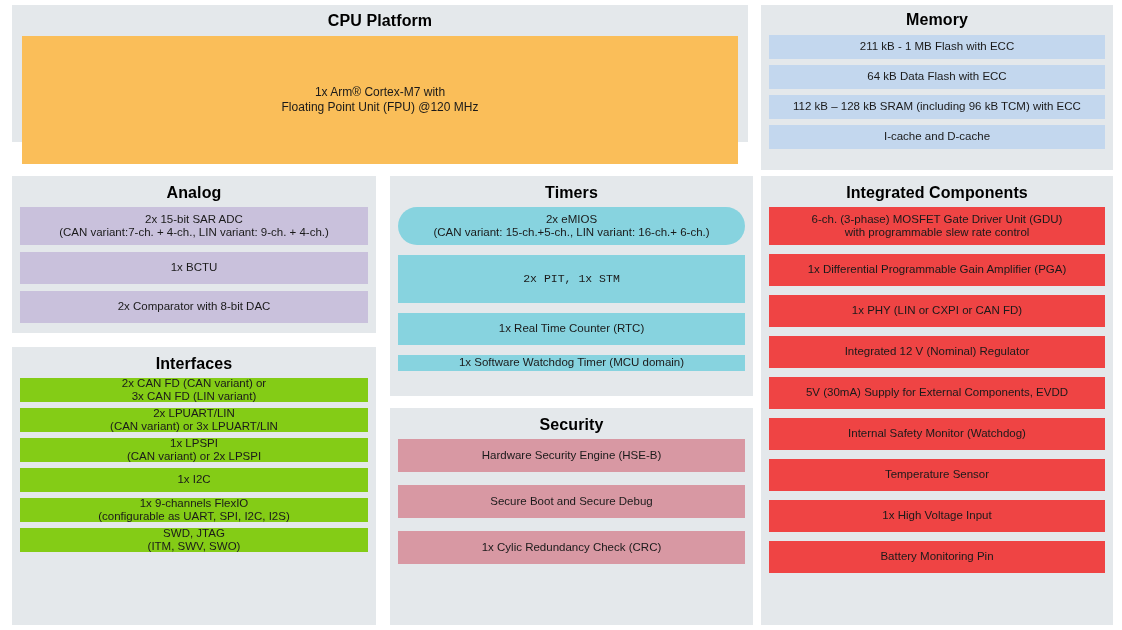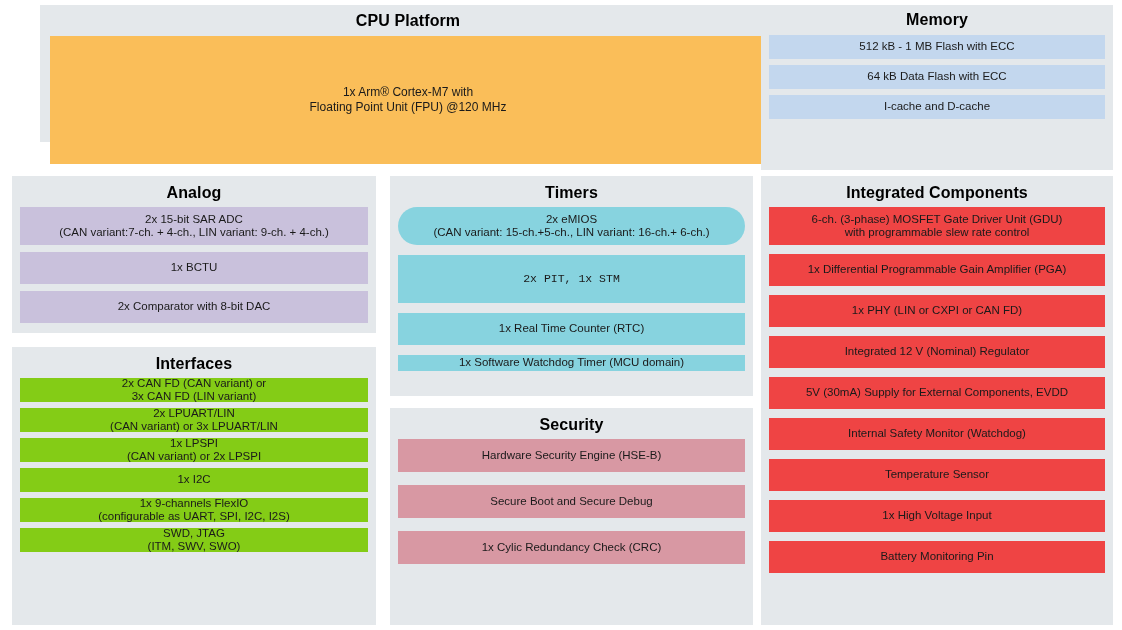--- a/index.html
+++ b/index.html
@@ -47,21 +47,21 @@
     justify-content: center;
     text-align: center;
     font-size: 11.5px;
     line-height: 13.5px;
     color: #1a1a1a;
     padding: 3px 6px;
     white-space: pre-line;
   }
 
   
-  #panel-cpu { left: 12px; top: 5px; width: 736px; height: 137px; margin-left: 28px; }
+  #panel-cpu { left: 12px; top: 5px; width: 736px; height: 137px; }
   #panel-cpu .panel-title { font-size: 16px; padding-top: 8px; padding-bottom: 7px; }
   #panel-cpu .blocks { padding: 0 10px 10px 10px; }
   #panel-cpu .block {
     height: 128px;
     background: #fabe59;
     font-size: 12px;
     line-height: 15px;
   }
 
   
@@ -112,22 +112,23 @@
     <div class="panel-title">CPU Platform</div>
     <div class="blocks">
       <div class="block b0">1x Arm® Cortex-M7 with
 Floating Point Unit (FPU) @120 MHz</div>
     </div>
   </section>
 
   <section class="panel" id="panel-memory">
     <div class="panel-title">Memory</div>
     <div class="blocks">
-      <div class="block b0">512 kB - 1 MB Flash with ECC</div>
+      <div class="block b0">211 kB - 1 MB Flash with ECC</div>
       <div class="block b1">64 kB Data Flash with ECC</div>
+      <div class="block b2">112 kB – 128 kB SRAM (including 96 kB TCM) with ECC</div>
       <div class="block b3">I-cache and D-cache</div>
     </div>
   </section>
 
   <section class="panel" id="panel-analog">
     <div class="panel-title">Analog</div>
     <div class="blocks">
       <div class="block b0">2x 15-bit SAR ADC
 (CAN variant:7-ch. + 4-ch., LIN variant: 9-ch. + 4-ch.)</div>
       <div class="block b1">1x BCTU</div>

